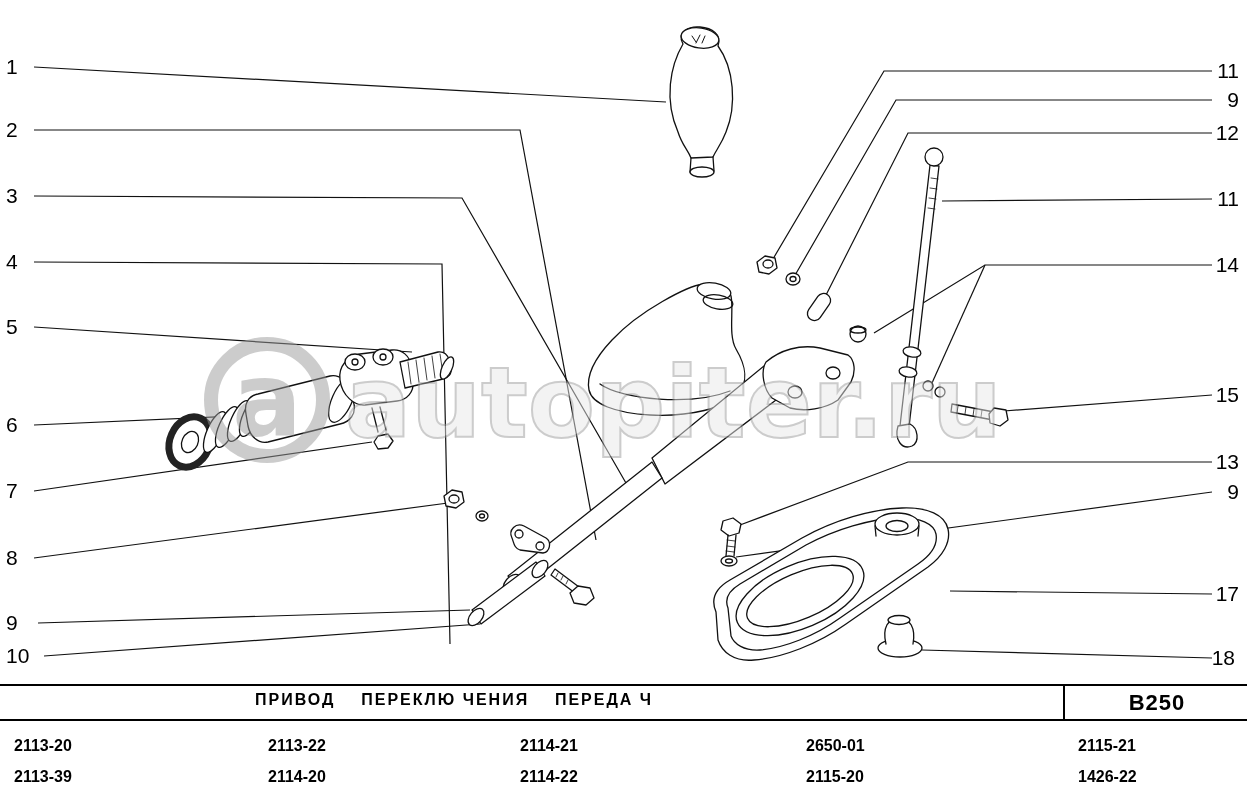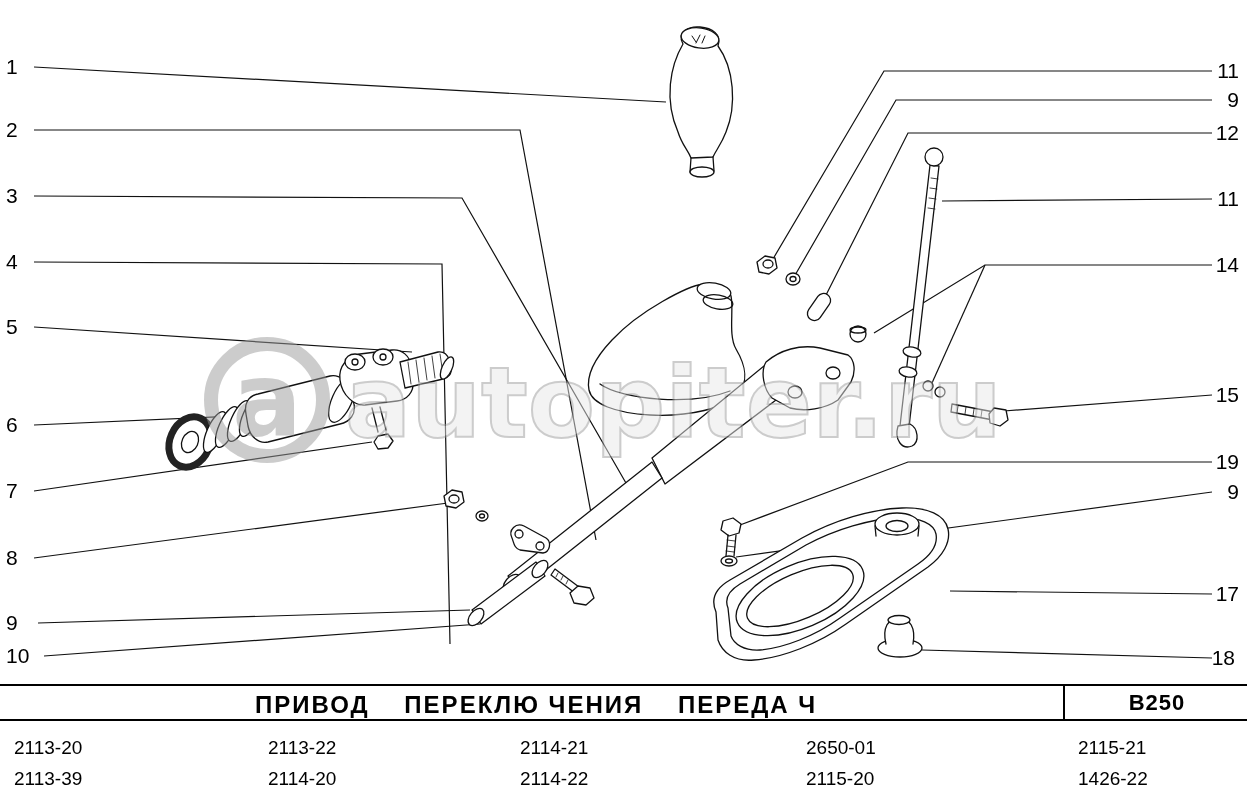--- a/index.html
+++ b/index.html
@@ -8,29 +8,29 @@
     font-family:"Liberation Sans",sans-serif;color:#000;
   }
   .drawing-svg{position:absolute;left:0;top:0;}
   .co{position:absolute;font-size:21px;line-height:21px;color:#000;}
   .co.right{text-align:center;}
   .caption-band{
     position:absolute;left:0;top:684px;width:1247px;height:37px;
     border-top:2px solid #000;border-bottom:2px solid #000;box-sizing:border-box;
   }
   .caption-title{
-    position:absolute;left:255px;top:5px;font-size:24px;font-weight:bold;
+    position:absolute;left:255px;top:5px;font-size:16px;font-weight:bold;
     letter-spacing:2px;white-space:pre;
   }
   .code-box{
     position:absolute;left:1063px;top:0;width:184px;height:33px;
     border-left:2px solid #000;display:flex;align-items:center;justify-content:center;
     font-size:22px;font-weight:bold;letter-spacing:1px;
   }
-  .cell{position:absolute;font-size:19px;font-weight:normal;white-space:nowrap;}
+  .cell{position:absolute;font-size:16px;font-weight:bold;white-space:nowrap;}
 </style>
 </head>
 <body>
 
 <div class="stage">
 
   <svg class="drawing-svg" width="1247" height="684" viewBox="0 0 1247 684">
 
     <g stroke="#111" stroke-width="1.2" fill="none">
       <polyline points="34,67 666,102"></polyline>
@@ -201,21 +201,21 @@
   <span class="co" style="left:6px;top:547px">8</span>
   <span class="co" style="left:6px;top:612px">9</span>
   <span class="co" style="left:6px;top:645px">10</span>
 
   <span class="co right" style="right:8px;top:60px">11</span>
   <span class="co right" style="right:8px;top:89px">9</span>
   <span class="co right" style="right:8px;top:122px">12</span>
   <span class="co right" style="right:8px;top:188px">11</span>
   <span class="co right" style="right:8px;top:254px">14</span>
   <span class="co right" style="right:8px;top:384px">15</span>
-  <span class="co right" style="right:8px;top:451px">19</span>
+  <span class="co right" style="right:8px;top:451px">13</span>
   <span class="co right" style="right:8px;top:481px">9</span>
   <span class="co right" style="right:8px;top:583px">17</span>
   <span class="co right" style="right:12px;top:647px">18</span>
 
   <div class="caption-band">
     <span class="caption-title">ПРИВОД    ПЕРЕКЛЮ ЧЕНИЯ    ПЕРЕДА Ч</span>
     <div class="code-box">
       <span>B250</span>
     </div>
   </div>

